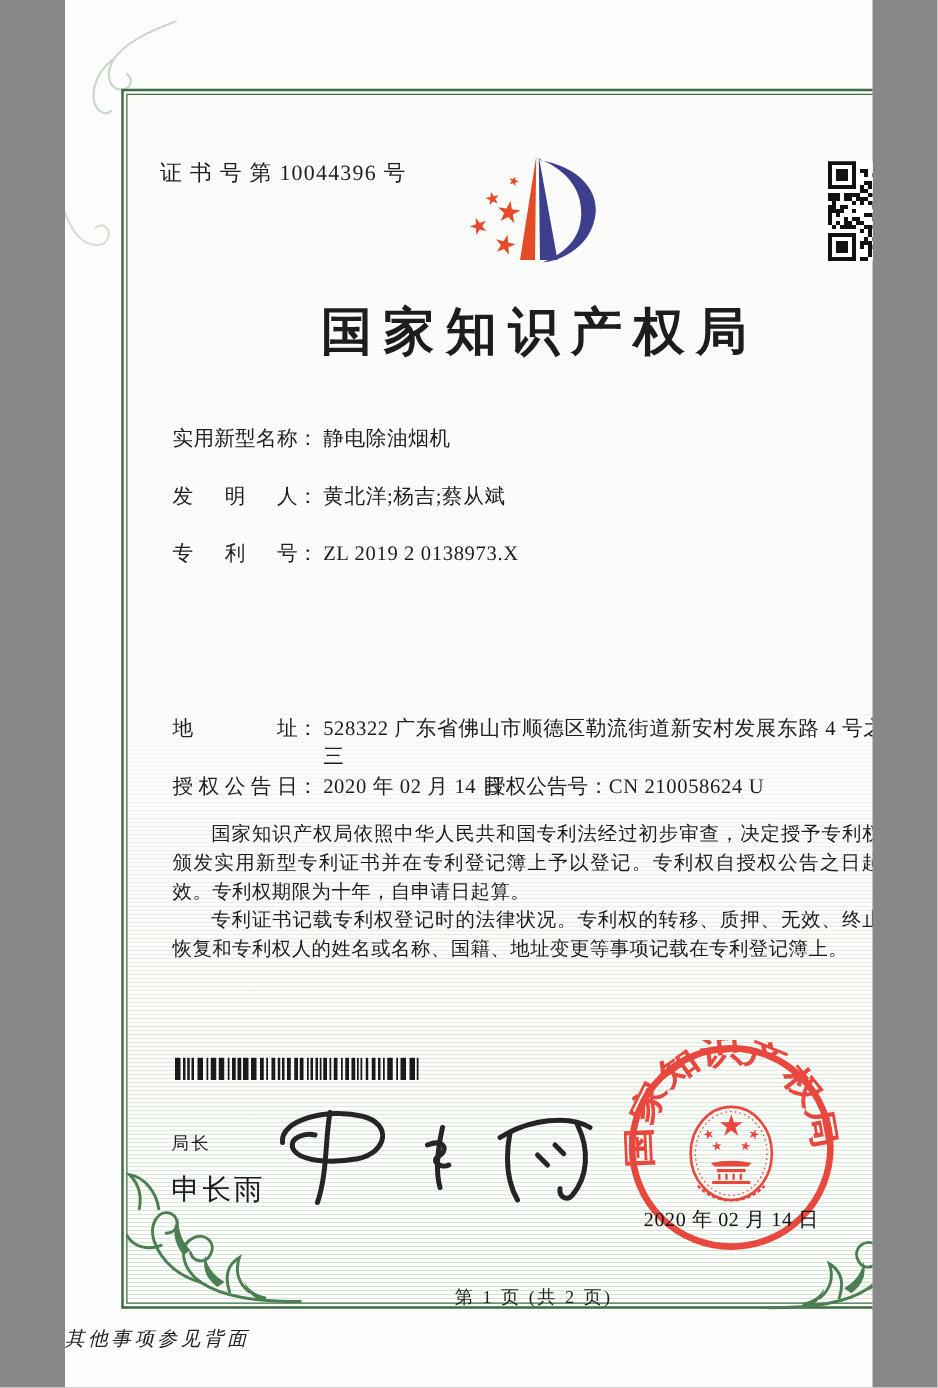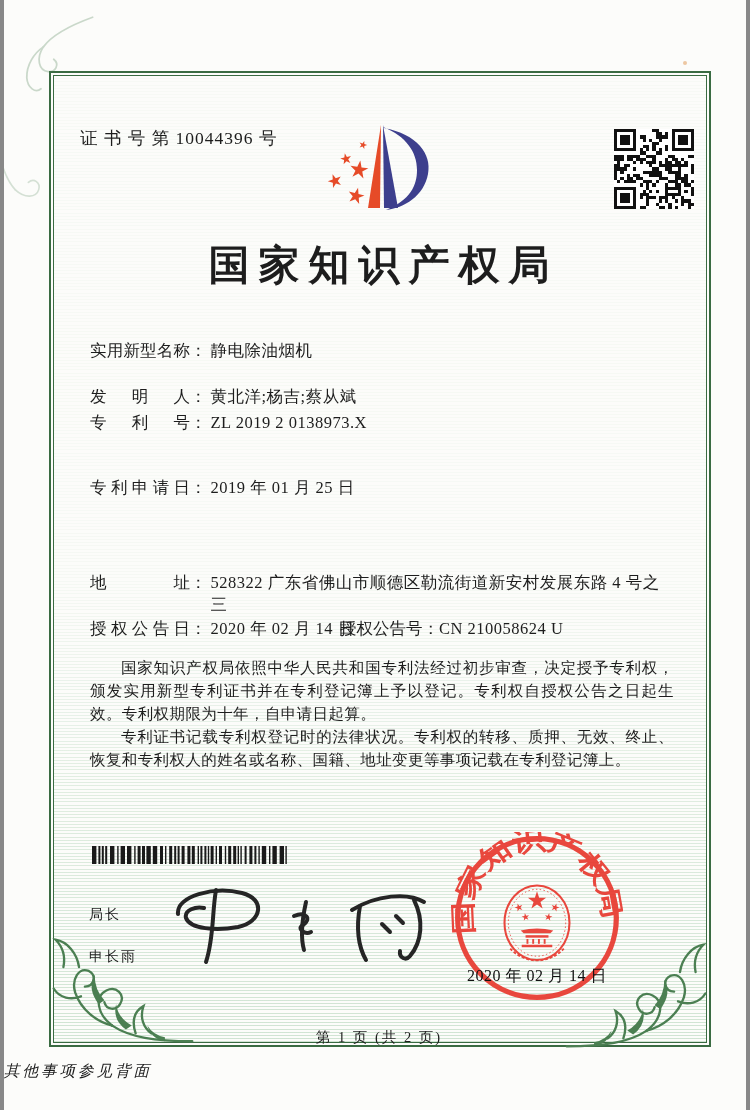--- a/index.html
+++ b/index.html
@@ -7,21 +7,21 @@
     --flourish-green:#4b7f52;
     --texture-green:#9ec9a6;
     --seal-red:#e8392f;
     --logo-red:#e64b28;
     --logo-blue:#3d3f8d;
     --text-black:#1d1d1d;
   }
   *{margin:0;padding:0;box-sizing:border-box;}
   body{background:#888;}
   .page{
-    position:relative;width:742px;height:1110px;background:#fcfcfa;overflow:hidden;
+    position:relative;width:646px;height:1110px;background:#fcfcfa;overflow:hidden;
     font-family:"Liberation Serif","DejaVu Serif",serif;color:var(--text-black);
     margin:0 auto;
   }
   .frame{
     position:absolute;left:45px;top:71px;width:662px;height:976px;
     border:2.5px solid var(--frame-green);
   }
   .frame-inner{
     position:absolute;inset:2px;border:1px solid var(--frame-green);
   }
@@ -44,21 +44,21 @@
   .frow{position:absolute;left:86px;font-size:16.5px;line-height:22px;white-space:nowrap;}
   .flabel{display:inline-block;width:100px;text-align:justify;text-align-last:justify;vertical-align:top;}
   .fcolon{display:inline-block;vertical-align:top;margin-right:4px;}
   .fvalue{display:inline-block;vertical-align:top;letter-spacing:.5px;}
   .fvalue.wrap{white-space:normal;width:458px;}
   .grant-right{position:absolute;left:250px;top:0;white-space:nowrap;text-align:right;}
   .body-text{position:absolute;left:86px;top:656px;width:584px;font-size:15.5px;line-height:23px;letter-spacing:.4px;text-align:justify;}
   .body-text p{text-indent:2em;}
   .barcode{position:absolute;left:88px;top:846px;width:198px;height:18px;}
   .signer-title{position:absolute;left:85px;top:906px;font-size:14px;font-family:"Liberation Sans","DejaVu Sans",sans-serif;letter-spacing:2px;}
-  .signer-name{position:absolute;left:85px;top:936px;font-size:14px;font-family:Liberation Mono, monospace;letter-spacing:2px;margin-top:12px;}
+  .signer-name{position:absolute;left:85px;top:936px;font-size:23px;font-family:Liberation Mono, monospace;letter-spacing:2px;}
   .signature{position:absolute;left:152px;top:880px;width:280px;height:90px;}
   .seal{position:absolute;left:447px;top:832px;width:172px;height:172px;}
   .seal-date{position:absolute;left:447px;top:966px;width:172px;text-align:center;font-size:16px;letter-spacing:.5px;color:#111;z-index:5;}
   .page-note{position:absolute;left:0;top:1018px;width:750px;text-align:center;font-size:14.5px;letter-spacing:2px;margin-top:10px;}
   .back-note{position:absolute;left:0;top:1061px;width:750px;font-size:15.5px;letter-spacing:3px;font-style:italic;}
   .flourish{position:absolute;z-index:2;}
   .fl-br{left:560px;top:933px;width:148px;height:122px;}
   .fl-bl{left:43px;top:928px;width:148px;height:122px;transform:scaleX(-1);}
   .fl-tl{left:2px;top:26px;width:104px;height:86px;opacity:.28;transform:rotate(160deg);}
   .fl-left{left:-14px;top:140px;width:96px;height:80px;opacity:.22;transform:rotate(80deg);}
@@ -449,25 +449,22 @@
   </svg>
 
   <div class="title">国家知识产权局</div>
 
   <div class="frow" style="top:340px">
     <span class="flabel">实用新型名称</span><span class="fcolon">：</span><span class="fvalue">静电除油烟机</span>
   </div>
   <div class="frow" style="top:386px">
     <span class="flabel">发明人</span><span class="fcolon">：</span><span class="fvalue">黄北洋;杨吉;蔡从斌</span>
   </div>
-  <div class="frow" style="top:412px">
+  <div class="frow" style="top:432px">
     <span class="flabel">专利号</span><span class="fcolon">：</span><span class="fvalue">ZL 2019 2 0138973.X</span>
-  </div>
-  <div class="frow" style="top:477px">
-    <span class="flabel">专利申请日</span><span class="fcolon">：</span><span class="fvalue">2019 年 01 月 25 日</span>
   </div>
   <div class="frow" style="top:572px">
     <span class="flabel">地址</span><span class="fcolon">：</span><span class="fvalue wrap">528322 广东省佛山市顺德区勒流街道新安村发展东路 4 号之三</span>
   </div>
   <div class="frow" style="top:618px">
     <span class="flabel">授权公告日</span><span class="fcolon">：</span><span class="fvalue">2020 年 02 月 14 日</span>
     <span class="grant-right">
       <span>授权公告号</span><span>：</span><span class="fvalue">CN 210058624 U</span>
     </span>
   </div>

